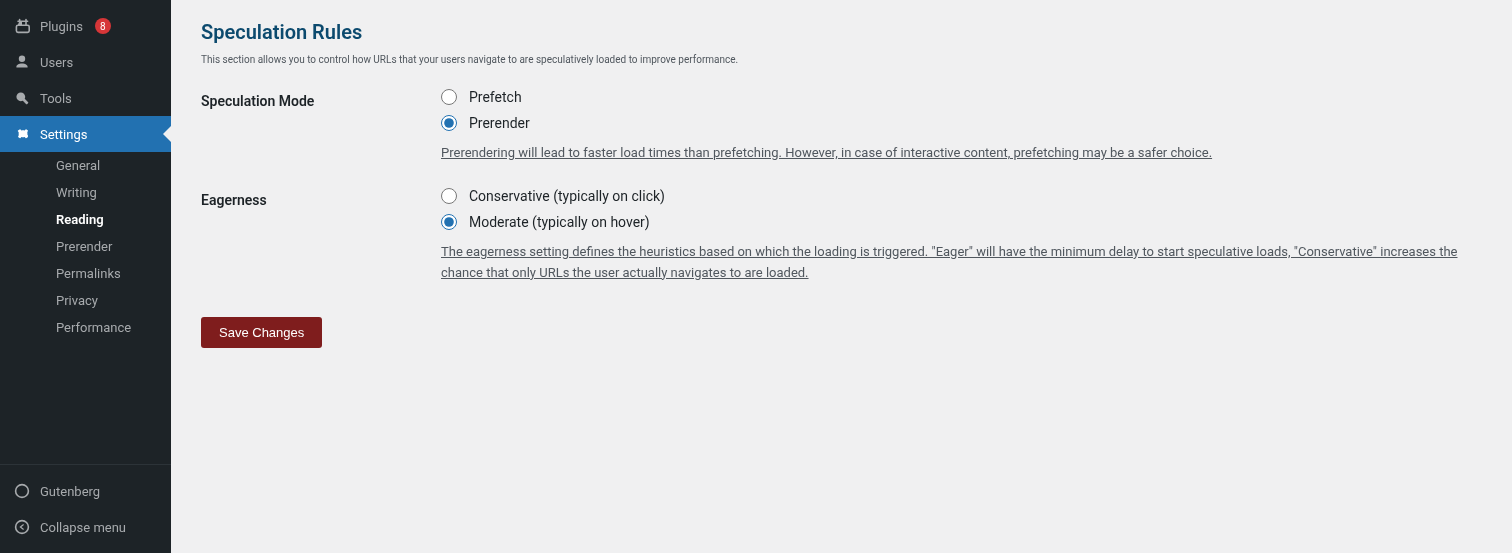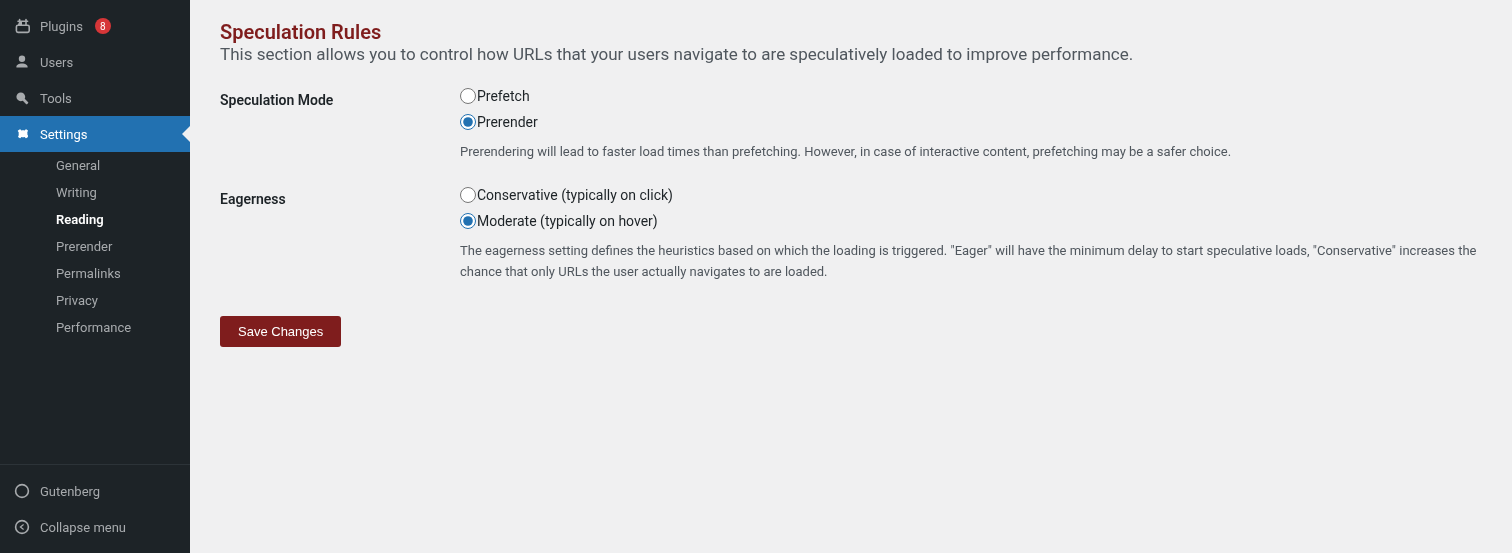--- a/index.html
+++ b/index.html
@@ -1,20 +1,20 @@
 <!DOCTYPE html>
 <html><head>
   <meta charset="utf-8">
   <style>
     * { box-sizing: border-box; margin: 0; padding: 0; }
     body { font-family: -apple-system, BlinkMacSystemFont, "Segoe UI", Roboto, Oxygen, Ubuntu, sans-serif; font-size: 14px; background: #f0f0f1; display: flex; height: 553px; overflow: hidden; }
 
     
     .sidebar {
-      width: 190px;
+      width: 171px;
       background: #1d2327;
       color: #a7aaad;
       flex-shrink: 0;
       display: flex;
       flex-direction: column;
       height: 100%;
       overflow-y: auto;
     }
     .sidebar-top { padding: 8px 0; }
     .sidebar-item {
@@ -76,58 +76,60 @@
     .main {
       flex: 1;
       padding: 20px 30px;
       background: #f0f0f1;
       overflow-y: auto;
     }
 
     .section-title {
       font-size: 20px;
       font-weight: 600;
-      color: #7f1d1d;
+      color: #0c4a6e;
+      margin-bottom: 10px;
     }
     .section-desc {
       color: #50575e;
-      font-size: 17px;
+      font-size: 10px;
       margin-bottom: 24px;
     }
     .settings-row { display: flex; margin-bottom: 24px; }
     .settings-label {
       width: 240px;
       flex-shrink: 0;
       padding-top: 4px;
       font-weight: 600;
       color: #1d2327;
       font-size: 14px;
     }
     .settings-field { flex: 1; }
 
     .radio-group { display: flex; flex-direction: column; gap: 10px; }
     .radio-option {
       display: flex;
       align-items: center;
-      gap: 1px;
+      gap: 12px;
       cursor: pointer;
     }
     .radio-option input[type="radio"] {
       width: 16px;
       height: 16px;
       accent-color: #2271b1;
       cursor: pointer;
     }
     .radio-label { color: #1d2327; font-size: 14px; }
 
     .field-desc {
       color: #50575e;
       font-size: 13px;
       margin-top: 12px;
       line-height: 1.6;
+      text-decoration: underline;
     }
 
     .save-btn {
       background: #7f1d1d;
       color: #fff;
       border: none;
       padding: 8px 18px;
       font-size: 13px;
       border-radius: 3px;
       cursor: pointer;

